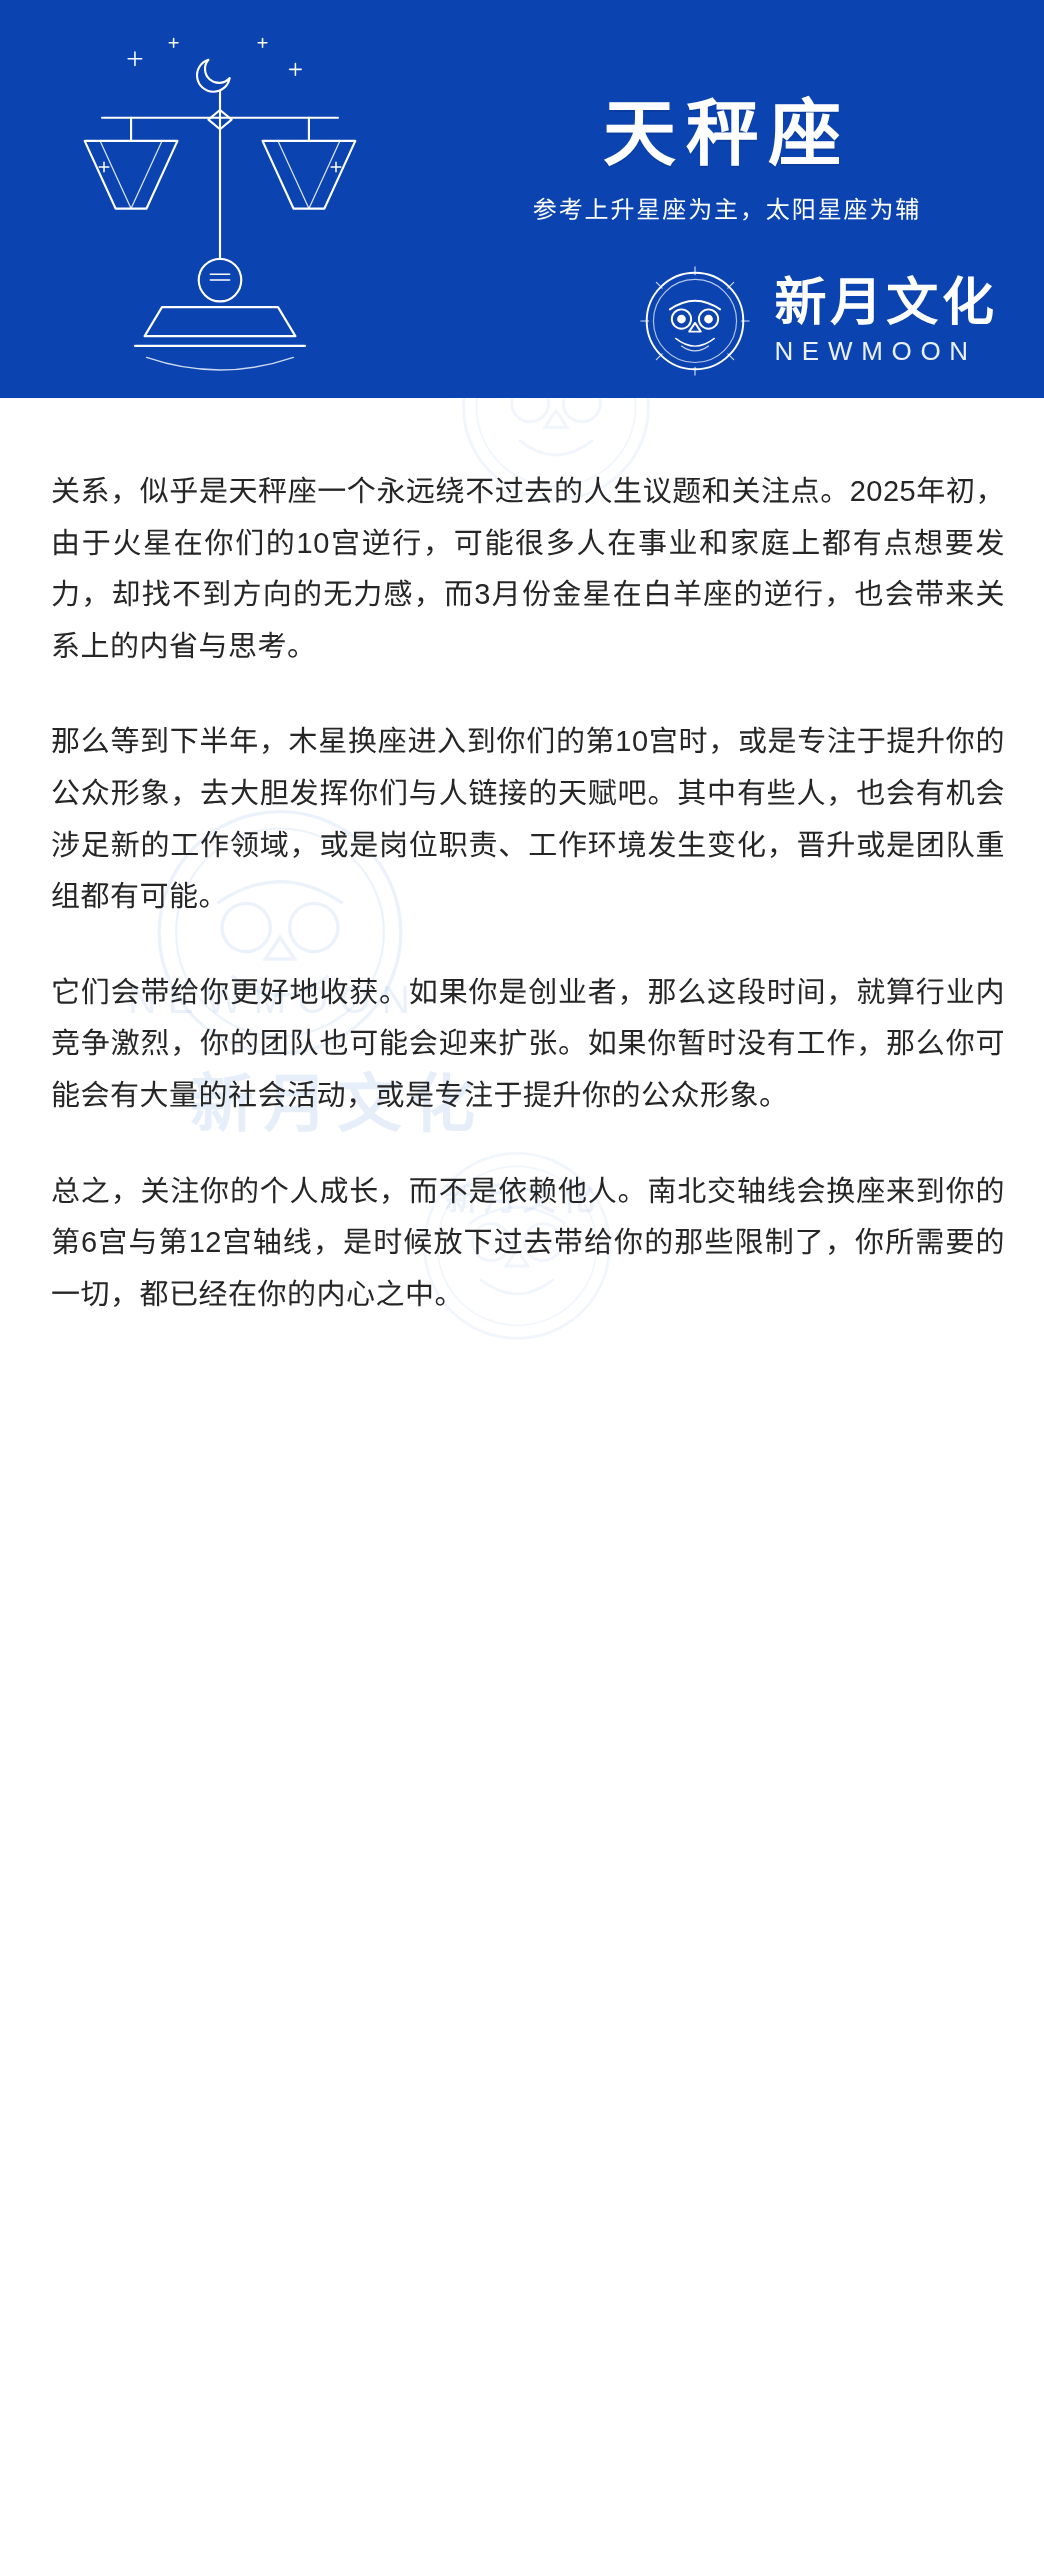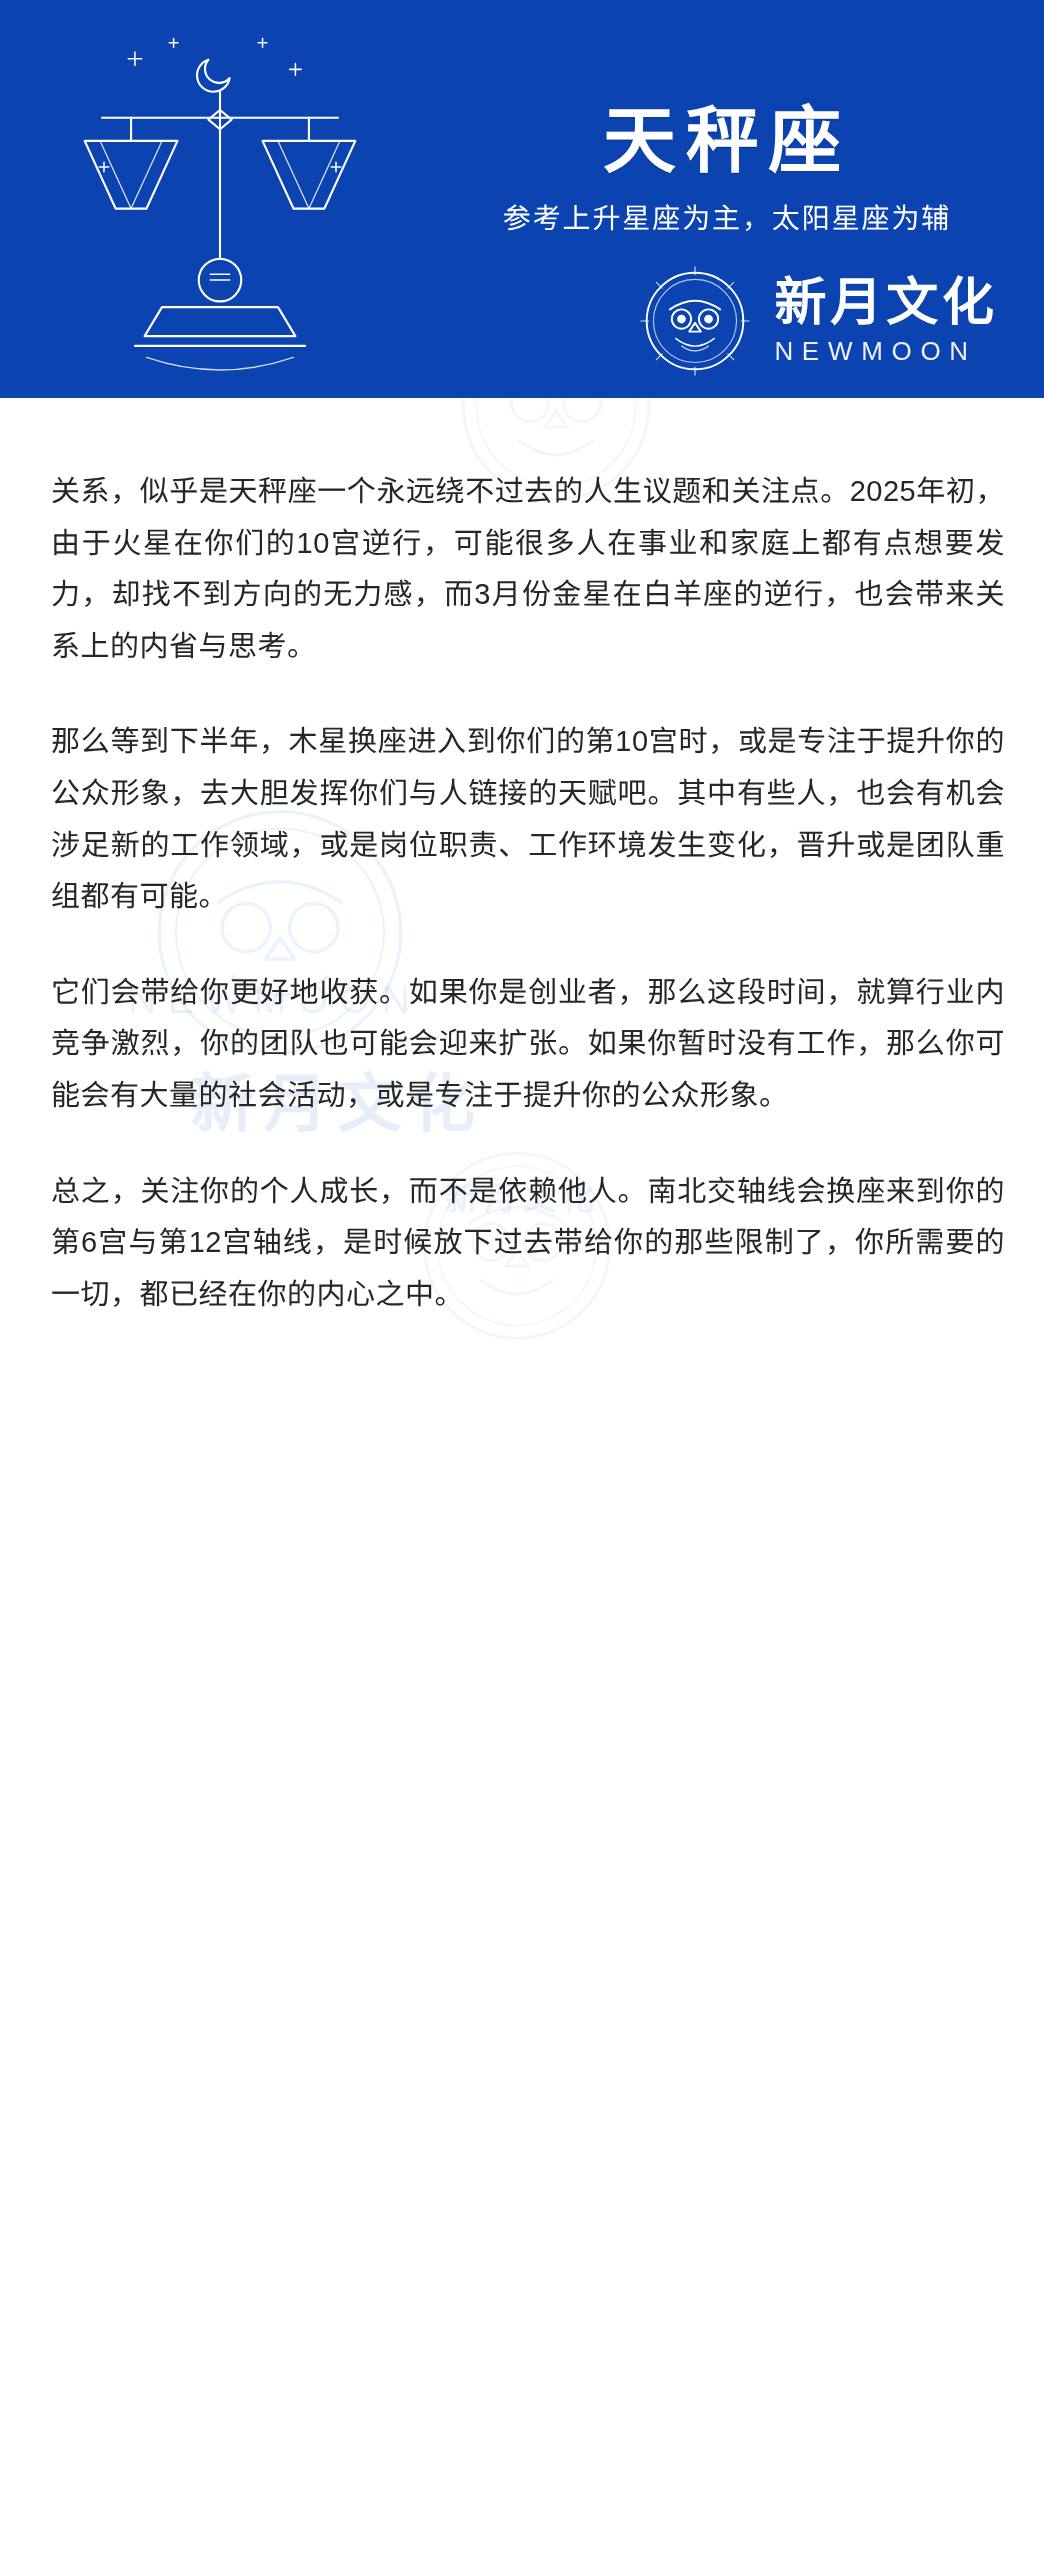--- a/index.html
+++ b/index.html
@@ -41,36 +41,36 @@
   .zodiac-emblem svg {
     width: 100%;
     height: 100%;
     display: block;
   }
 
   
   .title-block {
     position: absolute;
     right: 46px;
-    top: 103px;
+    top: 96px;
     width: 542px;
     text-align: center;
   }
   .sign-title {
     font-size: 73px;
     font-weight: bold;
     color: #ffffff;
     letter-spacing: 9.7px;
     line-height: 1.05;
     margin: 0;
     text-shadow: 0 1.9px 0 rgba(0,0,0,0.08);
   }
   .sign-subtitle {
     margin-top: 21px;
-    font-size: 28px;
+    font-size: 24px;
     color: #ffffff;
     letter-spacing: 1.9px;
     line-height: 1.3;
     font-weight: normal;
   }
 
   
   .brand-lockup {
     position: absolute;
     right: 46px;

